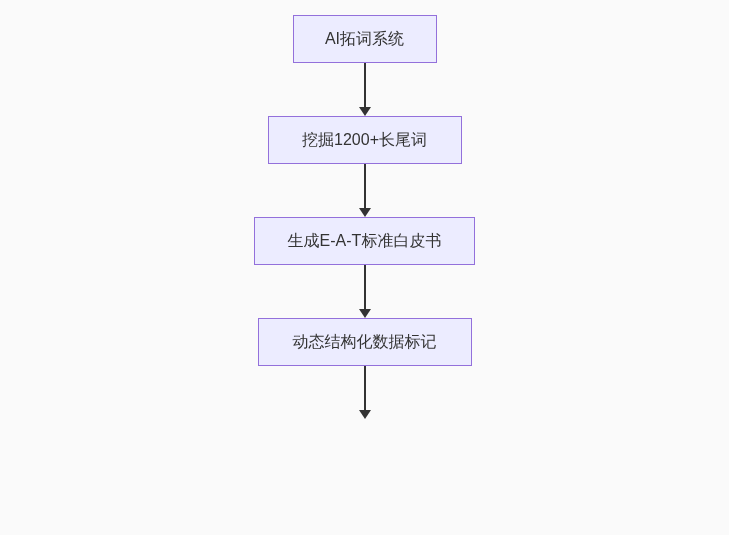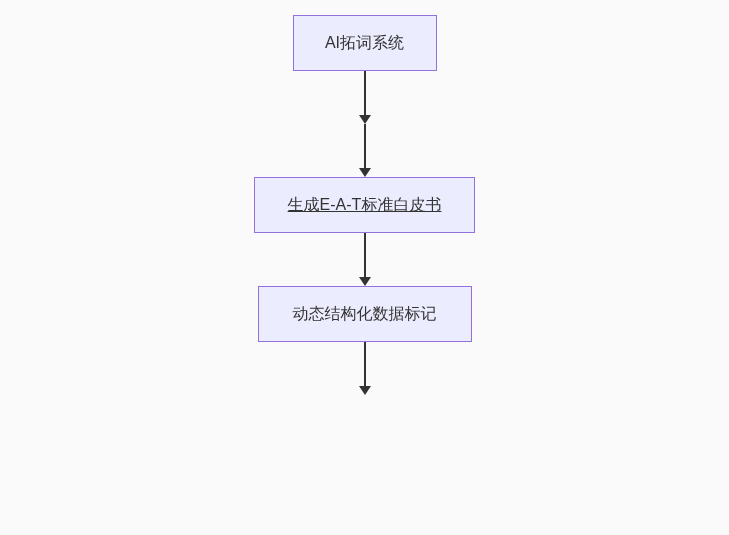--- a/index.html
+++ b/index.html
@@ -18,35 +18,35 @@
     width: 729px;
     height: 535px;
     box-sizing: border-box;
     display: flex;
     flex-direction: column;
     align-items: center;
     padding-top: 15px;
   }
   .node {
     box-sizing: border-box;
-    height: 56px;
+    height: 48px;
     display: flex;
     align-items: center;
     justify-content: center;
     background: var(--node-fill, #ECECFF);
     border: 1.5px solid var(--node-border, #9370DB);
     color: var(--text-color, #333333);
     font-size: 16px;
     line-height: 1;
     white-space: nowrap;
     flex: 0 0 auto;
   }
   .node.n1 { width: 144px; }
   .node.n2 { width: 194px; }
-  .node.n3 { width: 221px; text-decoration: underline; }
+  .node.n3 { width: 221px; }
   .node.n4 { width: 214px; }
   .node.n5 { width: 232px; }
   .connector {
     display: flex;
     flex-direction: column;
     align-items: center;
     height: 53px;
     flex: 0 0 auto;
   }
   .connector .line {
@@ -71,20 +71,23 @@
 
   <div class="node n1">
     <span>AI拓词系统</span>
   </div>
 
   <div class="connector">
     <div class="line"></div>
     <div class="head"></div>
   </div>
 
+  <div class="node n2">
+    <span>挖掘1200+长尾词</span>
+  </div>
 
   <div class="connector">
     <div class="line"></div>
     <div class="head"></div>
   </div>
 
   <div class="node n3">
     <span>生成E-A-T标准白皮书</span>
   </div>
 

